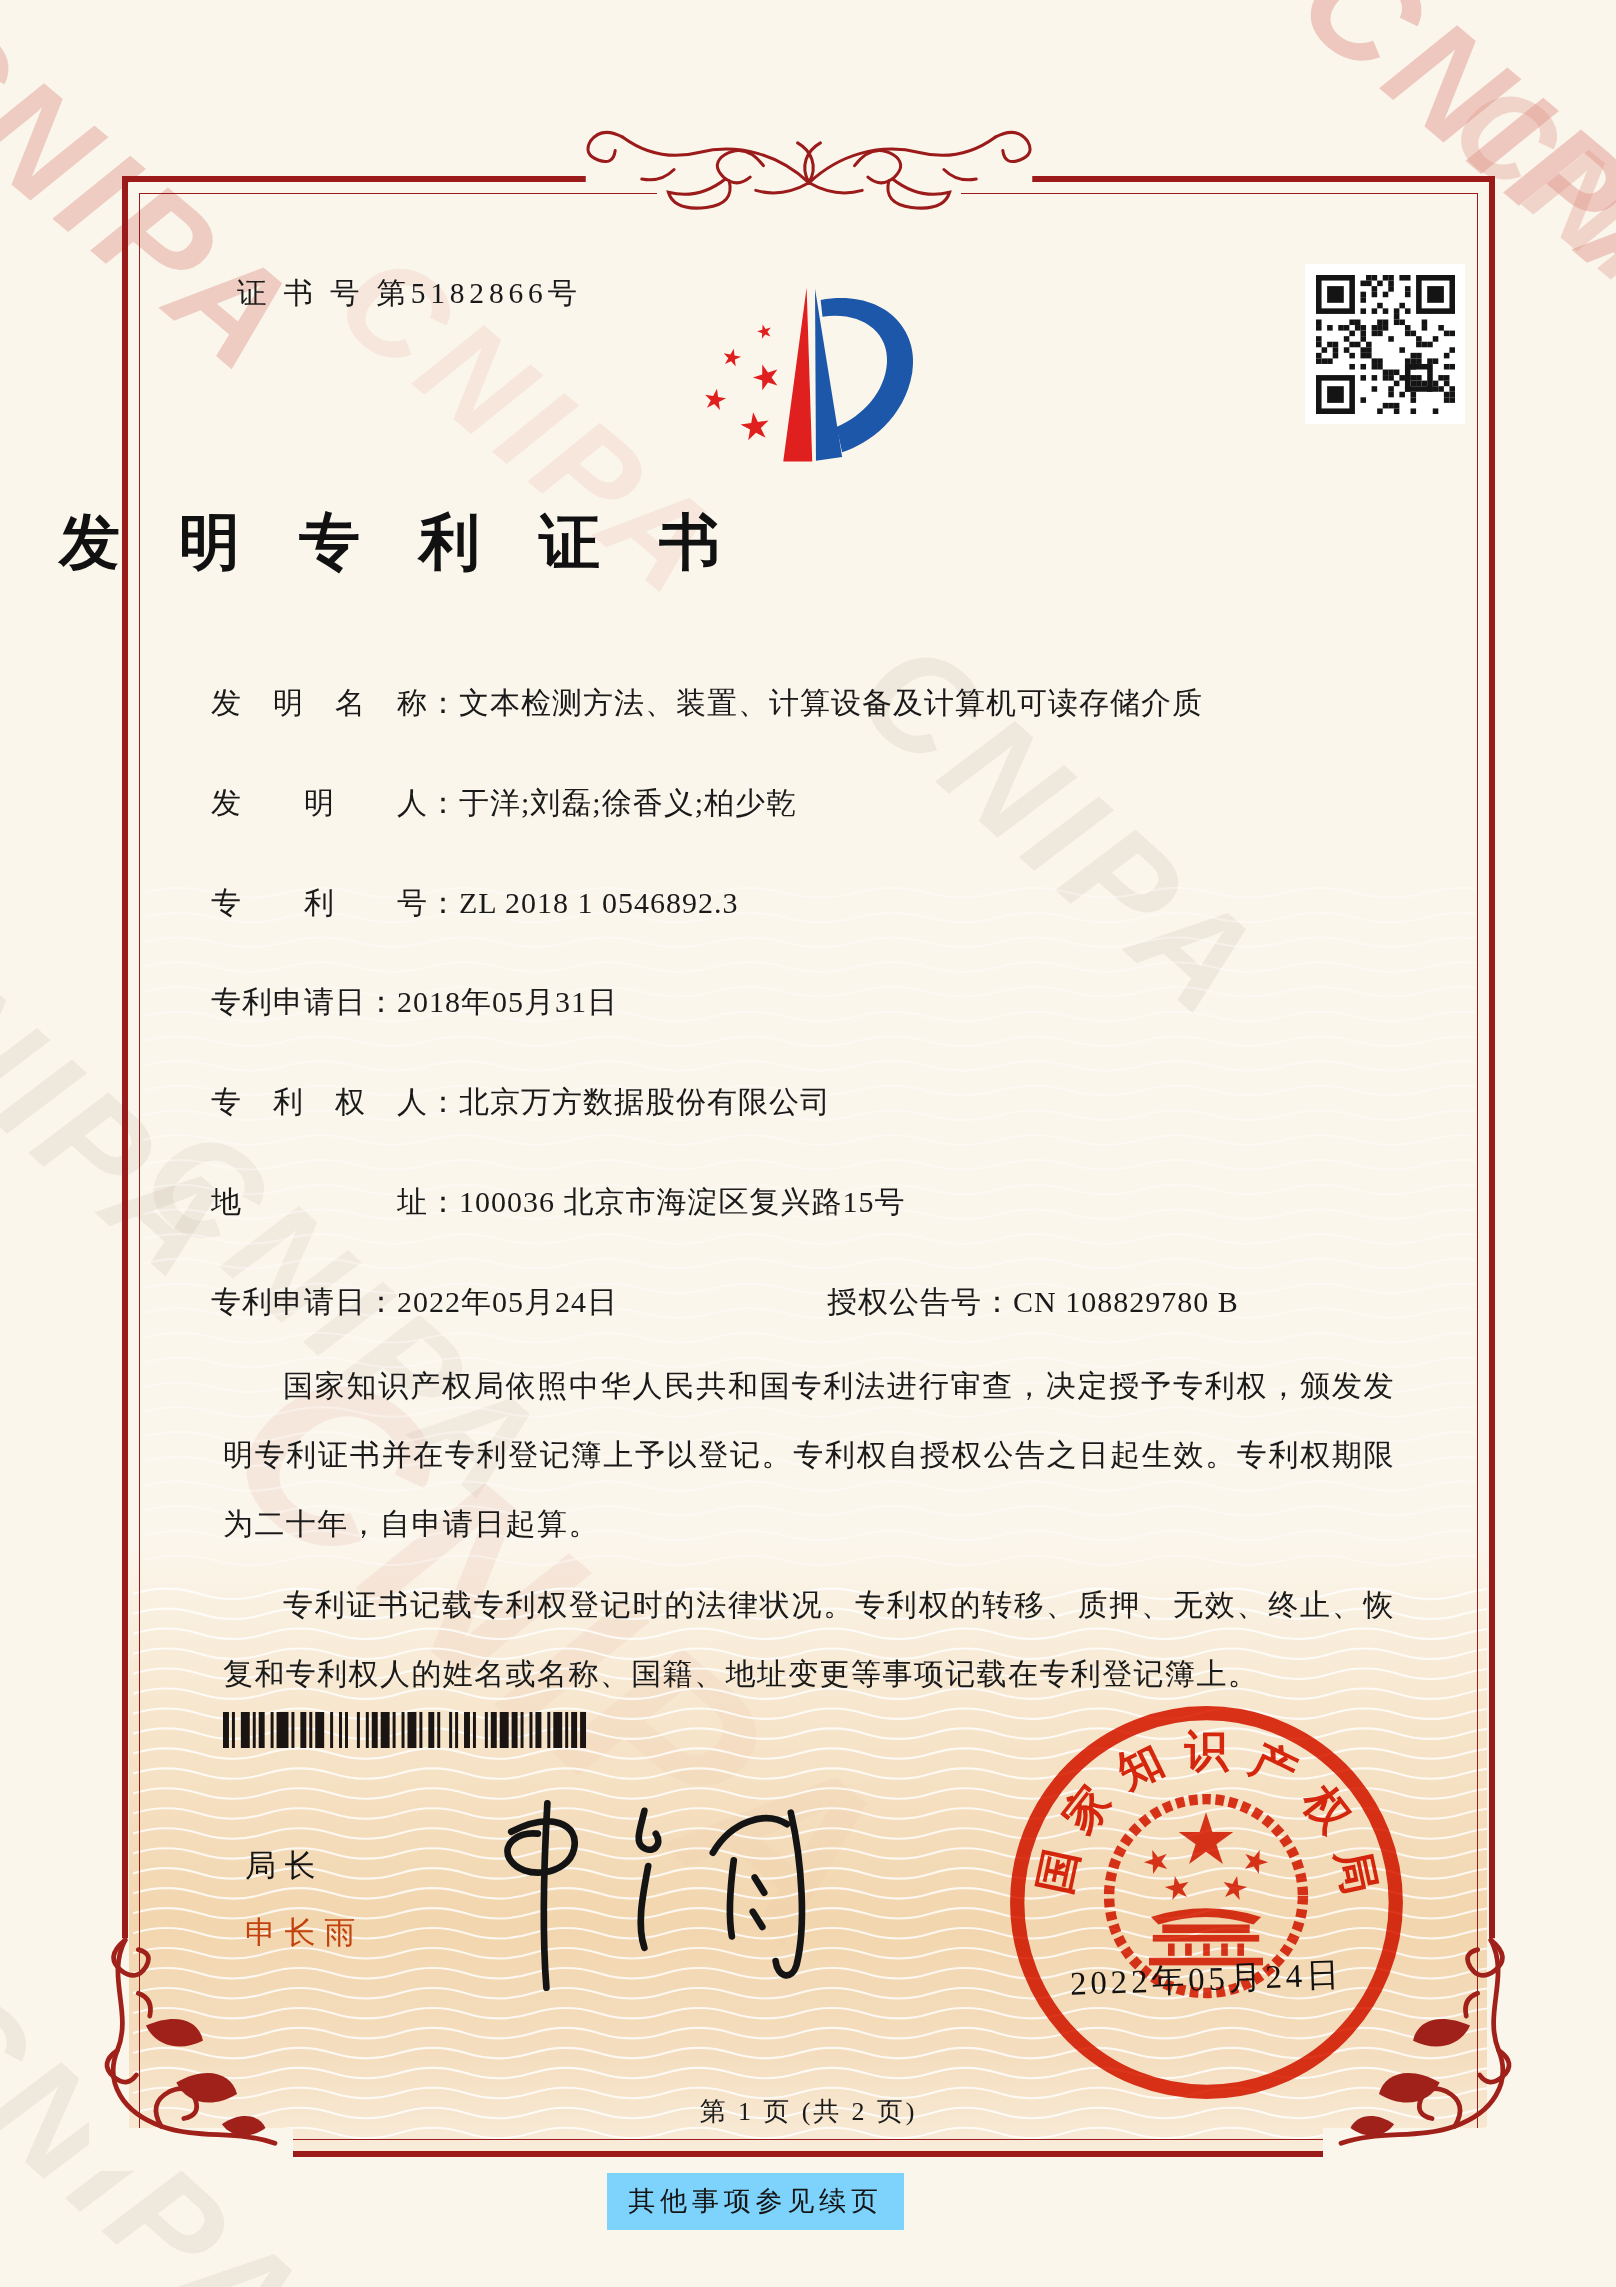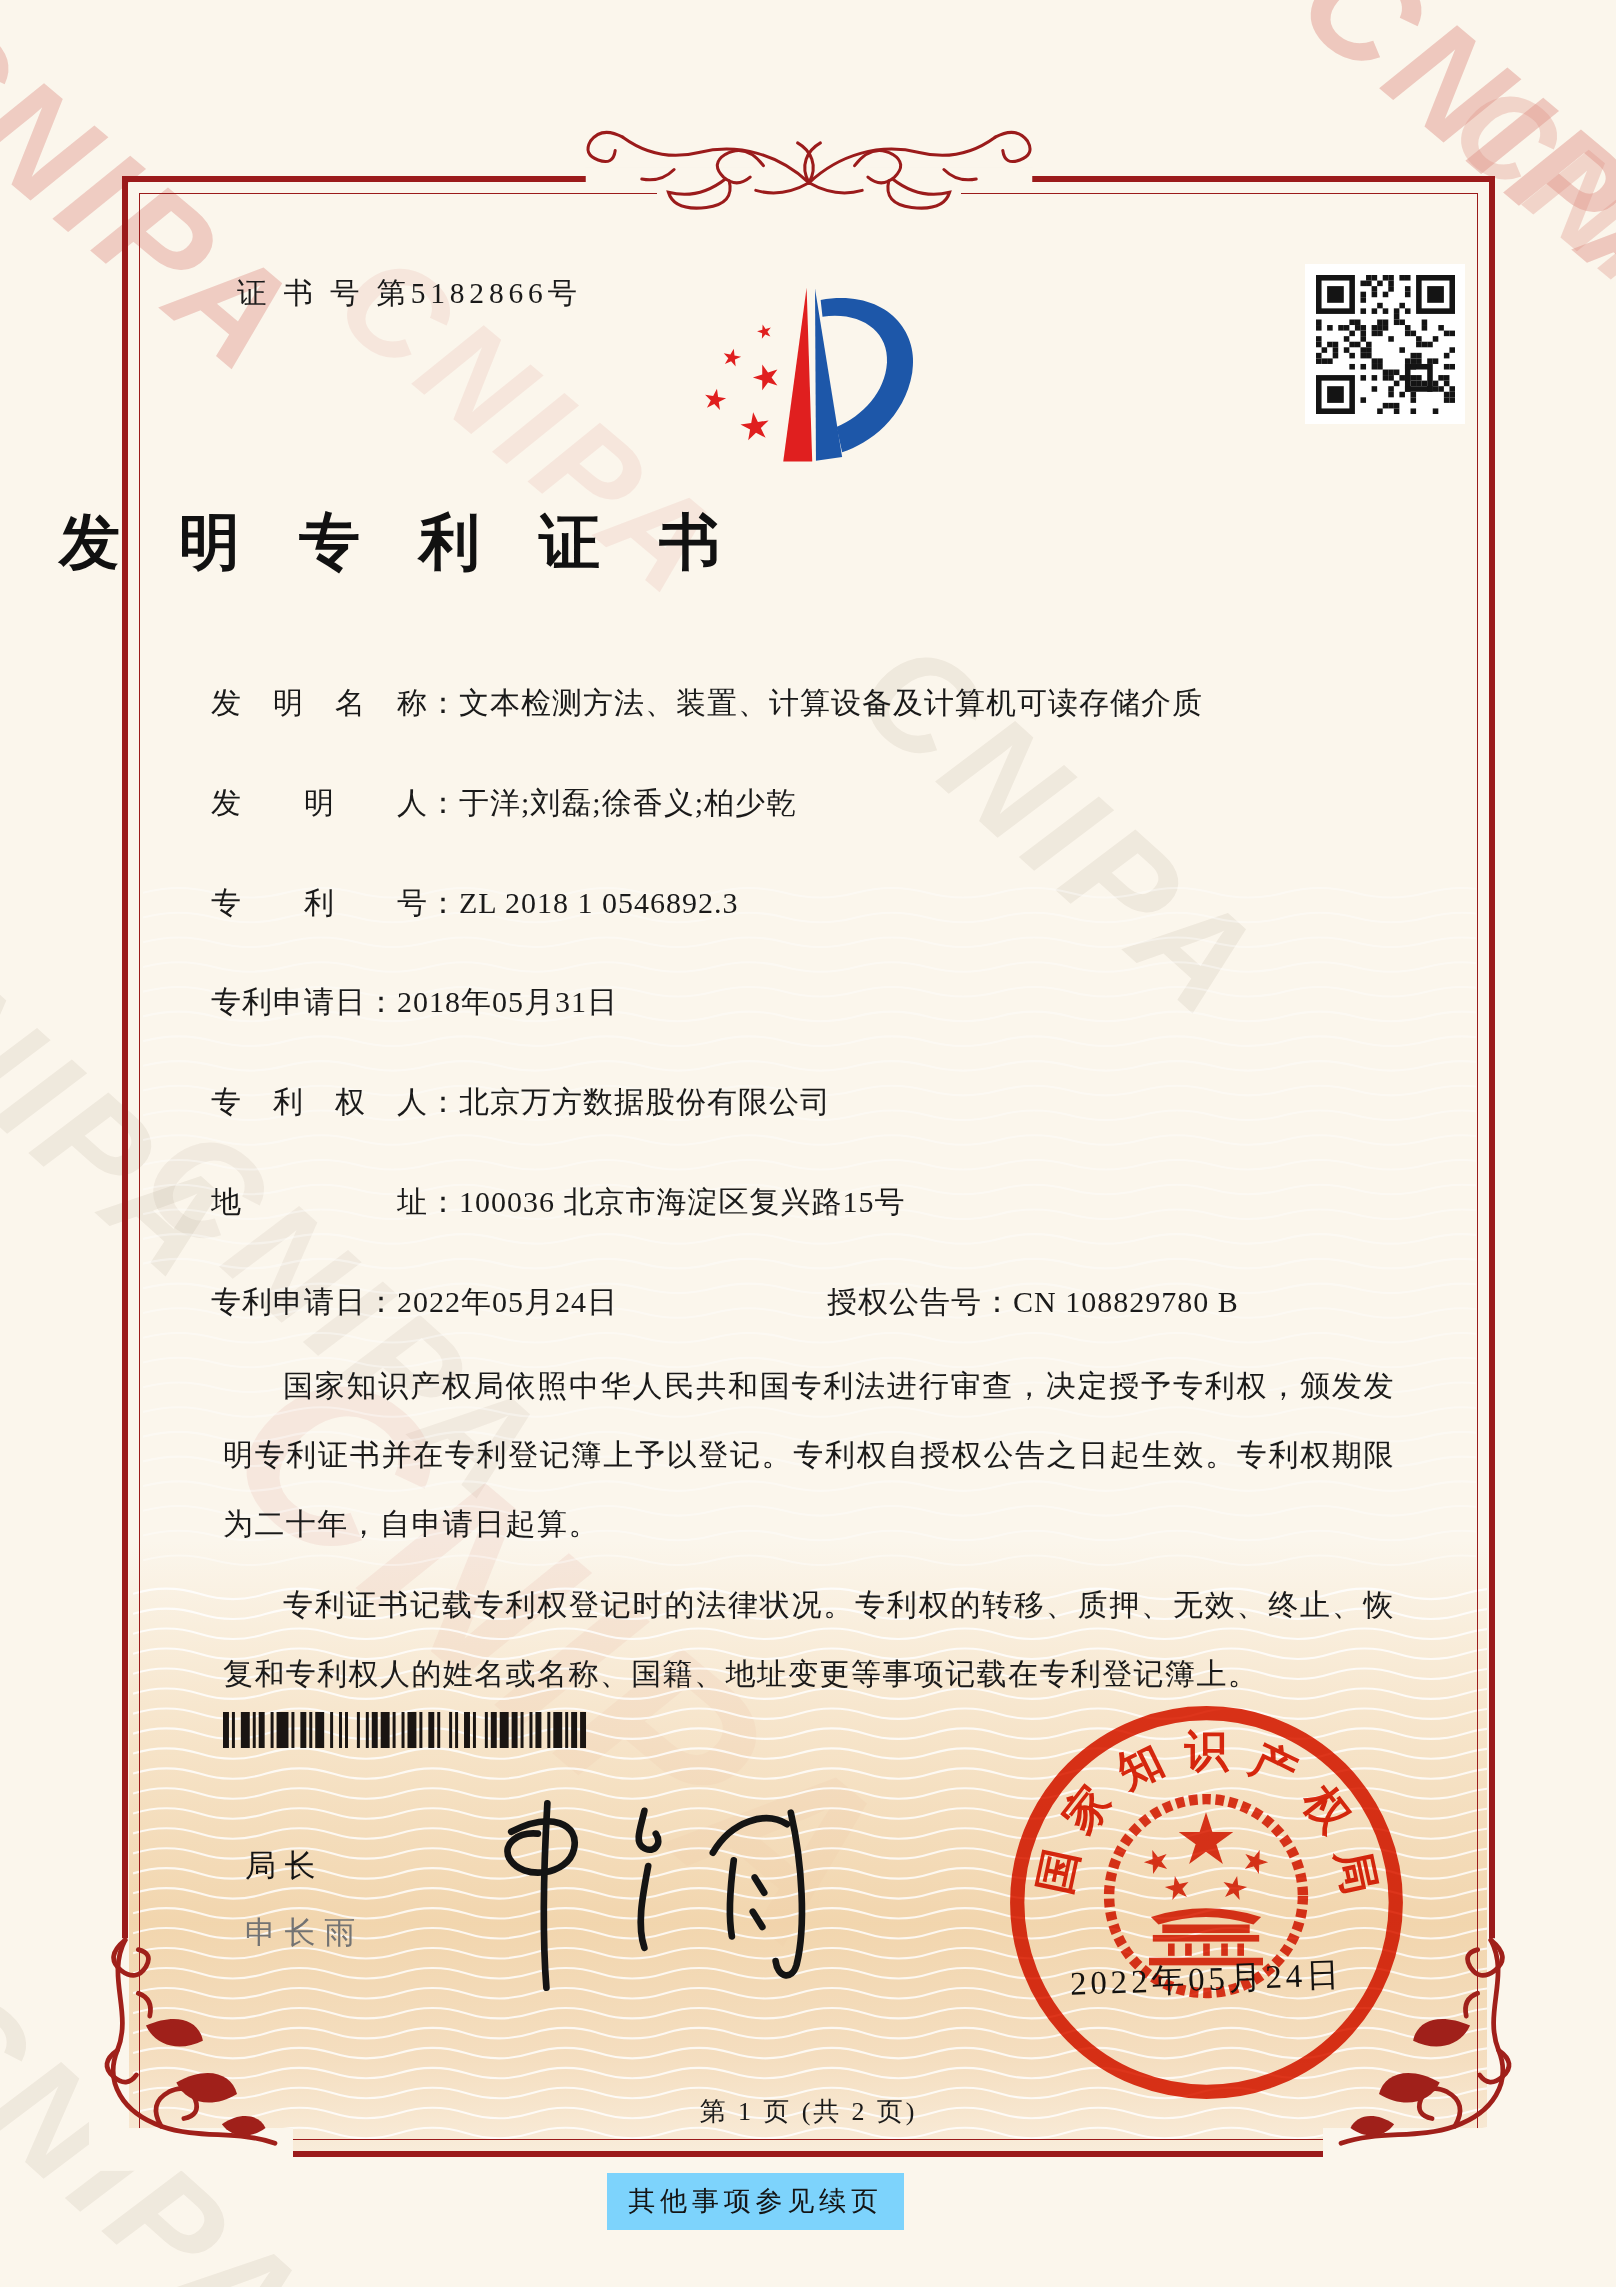--- a/index.html
+++ b/index.html
@@ -63,21 +63,21 @@
   .paras{
     position:absolute; left:211px; top:1339px; width:1196px;
     font-size:30px; line-height:69px; text-align:justify; letter-spacing:1.4px;
   }
   .paras p{margin:12px; text-indent:2em;}
   
   .barcode{position:absolute; left:223px; top:1712px; width:366px; height:36px;}
   .sig-title{position:absolute; left:245px; top:1845px; font-family:"Liberation Sans","DejaVu Sans",sans-serif;
     font-size:31px; letter-spacing:8.6px; color:#141414;}
   .sig-name{position:absolute; left:245px; top:1912px; font-family:Liberation Sans, sans-serif;
-    font-size:31px; letter-spacing:8.6px; color:#737373;}
+    font-size:31px; letter-spacing:8.6px; color:#c2410c;}
   .signature{position:absolute; left:399px; top:1786px; width:447px; height:219px;}
   
   .seal{position:absolute; left:1002px; top:1698px; width:409px; height:409px; mix-blend-mode:multiply;}
   .seal-ring{position:absolute; left:0; top:0;}
   .seal-ch{
     position:absolute; left:50%; top:50%;
     font-size:44px; font-weight:700; color:#dd2b10;
   }
   .sc0{transform:translate(-50%,-50%) rotate(-78deg) translateY(-152px);}
   .sc1{transform:translate(-50%,-50%) rotate(-52deg) translateY(-152px);}

